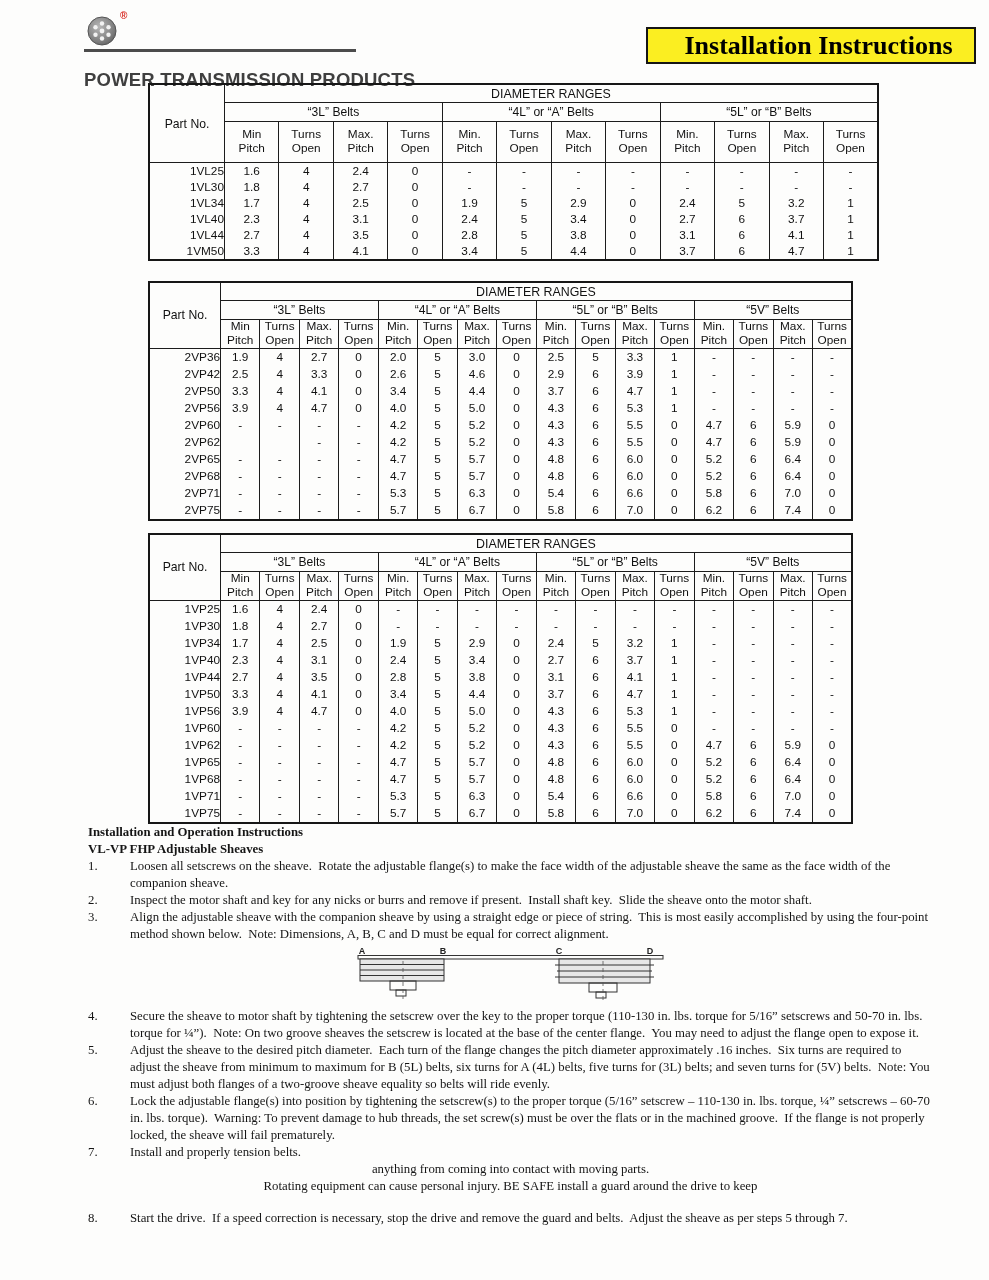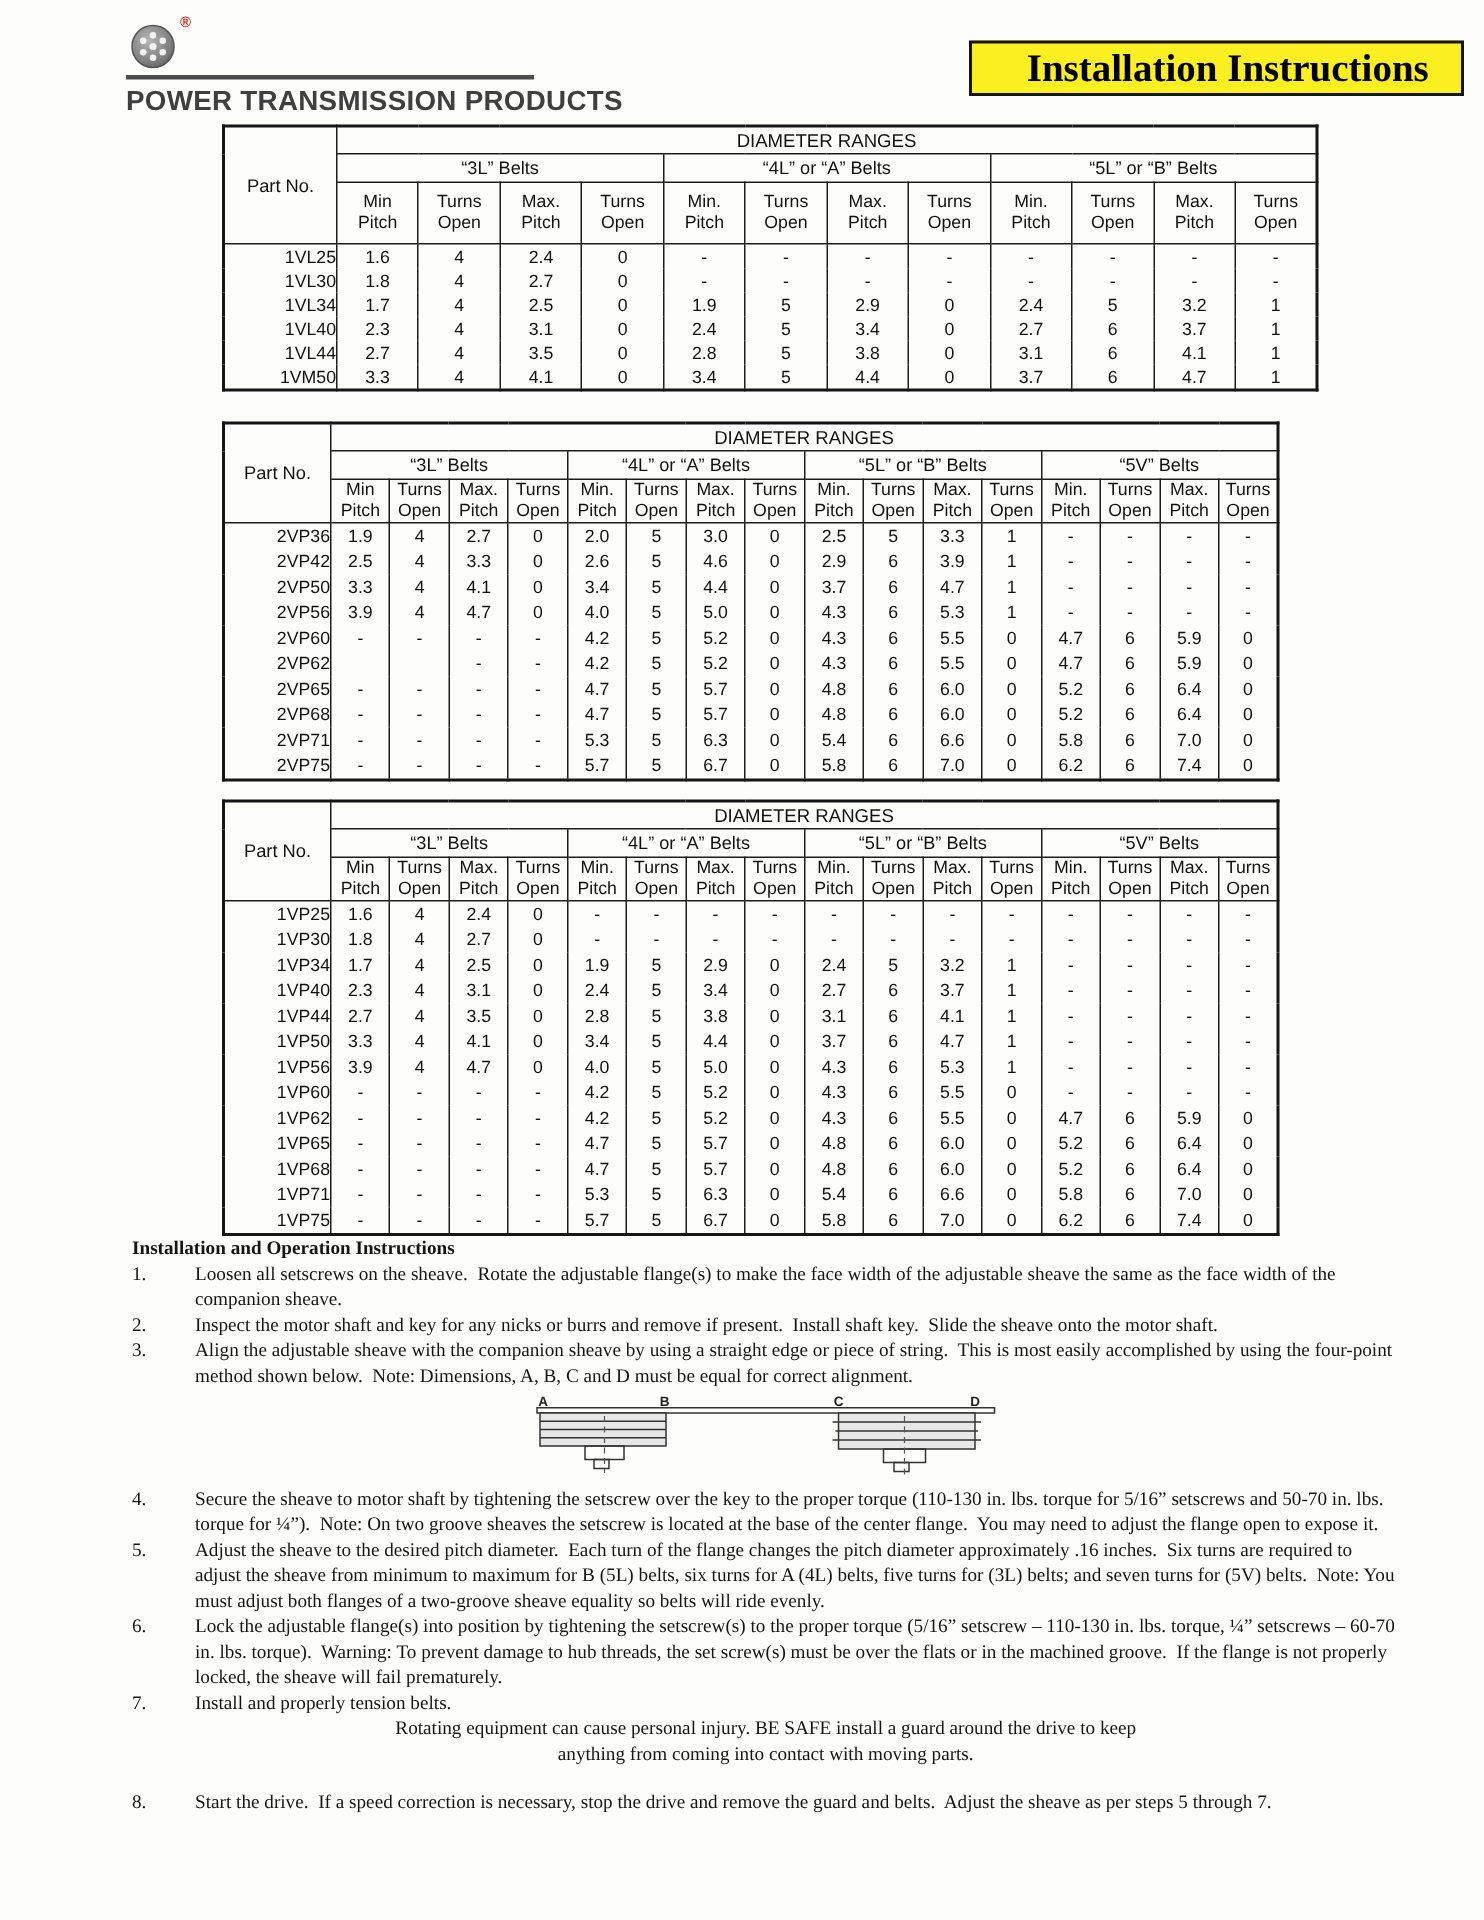--- a/index.html
+++ b/index.html
@@ -9,21 +9,21 @@
   
   .logo{position:absolute;left:84px;top:12px;}
   .brandrow{display:flex;align-items:flex-start;}
   .brand{font-family:"Liberation Sans",sans-serif;font-style:italic;font-weight:bold;
          font-size:37px;line-height:36px;color:#d7241d;letter-spacing:-1.5px;}
   .sheave-wrap{margin-left:3px;position:relative;top:3px;}
   .regmark{font-family:"Liberation Sans",sans-serif;font-size:10px;color:#d7241d;
            font-weight:bold;position:relative;top:-2px;left:1px;}
   .logo-rule{height:3px;background:#4c4c4c;width:272px;margin-top:1px;}
   .tagline{font-family:"Liberation Sans",sans-serif;font-weight:bold;font-size:18.5px;
-           color:#3f3f3f;letter-spacing:0.2px;margin-top:3px;white-space:nowrap;}
+           color:#3f3f3f;letter-spacing:0.2px;margin-top:17px;white-space:nowrap;}
 
   .banner{position:absolute;left:646px;top:27px;width:330px;height:37px;box-sizing:border-box;
           background:#fbee21;border:2px solid #151515;display:flex;align-items:center;
           justify-content:center;font-family:"Liberation Serif",serif;font-weight:bold;
           font-size:26px;color:#000;padding-left:15px;}
 
   
   .twrap{position:absolute;}
   .tw1{left:148px;top:83px;width:731px;}
   .tw2{left:148px;top:281px;width:705px;}
@@ -767,20 +767,21 @@
             <td>6</td>
             <td>7.4</td>
             <td>0</td>
           </tr>
         </tbody>
       </table>
   </div>
 
   <div class="instr">
     <div class="hdr">Installation and Operation Instructions</div>
+    <div class="hdr">VL-VP FHP Adjustable Sheaves</div>
 
     <div class="item">
       <span class="num">1.</span>
       <span class="txt">Loosen all setscrews on the sheave.  Rotate the adjustable flange(s) to make the face width of the adjustable sheave the same as the face width of the companion sheave.</span>
     </div>
     <div class="item">
       <span class="num">2.</span>
       <span class="txt">Inspect the motor shaft and key for any nicks or burrs and remove if present.  Install shaft key.  Slide the sheave onto the motor shaft.</span>
     </div>
     <div class="item">
@@ -829,22 +830,22 @@
     </div>
     <div class="item">
       <span class="num">6.</span>
       <span class="txt">Lock the adjustable flange(s) into position by tightening the setscrew(s) to the proper torque (5/16” setscrew – 110-130 in. lbs. torque, ¼” setscrews – 60-70 in. lbs. torque).  Warning: To prevent damage to hub threads, the set screw(s) must be over the flats or in the machined groove.  If the flange is not properly locked, the sheave will fail prematurely.</span>
     </div>
     <div class="item">
       <span class="num">7.</span>
       <span class="txt">Install and properly tension belts.</span>
     </div>
 
+    <div class="warn-line">anything from coming into contact with moving parts.</div>
     <div class="warn-line">Rotating equipment can cause personal injury.  BE SAFE install a guard around the drive to keep</div>
-    <div class="warn-line">anything from coming into contact with moving parts.</div>
 
     <div class="item item-last">
       <span class="num">8.</span>
       <span class="txt">Start the drive.  If a speed correction is necessary, stop the drive and remove the guard and belts.  Adjust the sheave as per steps 5 through 7.</span>
     </div>
   </div>
 
   <div class="pagenum">15</div>
 </div>
 

